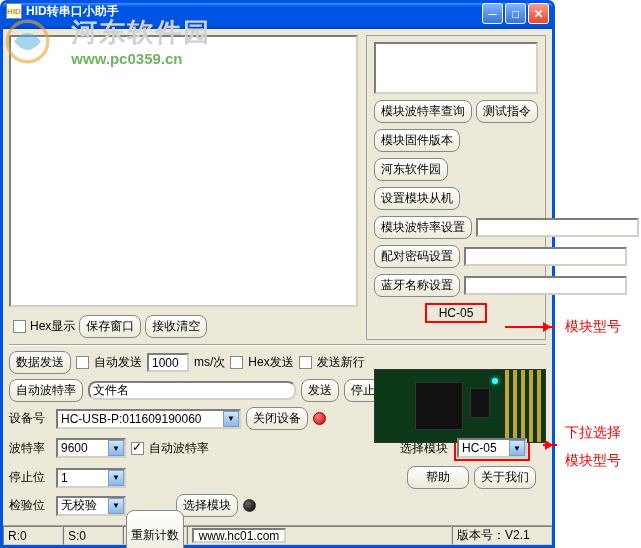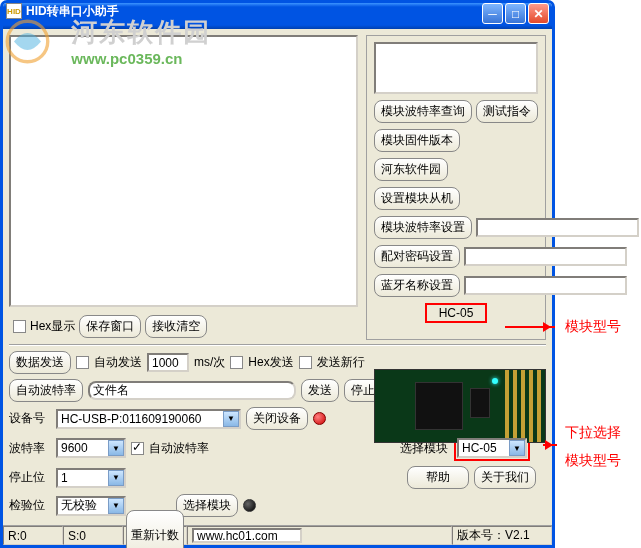--- a/index.html
+++ b/index.html
@@ -202,21 +202,21 @@
       </div>
     </div>
 
     <div class="statusbar">
       <div style="width:60px">R:0</div>
       <div style="width:60px">S:0</div>
       <div style="padding:0 2px">
           <button class="btn" style="padding:16px 4px">重新计数</button>
         </div>
       <div style="flex:1">
-          <input class="txtin" style="width: 110px; height: 15px;" value="www.hc01.com">
+          <input class="txtin" style="width: 94px; height: 15px; text-align: center;" value="www.hc01.com">
         </div>
       <div style="width:100px">版本号：V2.1</div>
     </div>
   </div>
 </div>
 
 <div class="redarrow" style="top:326px;left:505px;width:50px"></div>
 <div class="redlabel" style="top:318px;left:565px">模块型号</div>
 
 <div class="redarrow" style="top:444px;left:543px;width:14px"></div>

